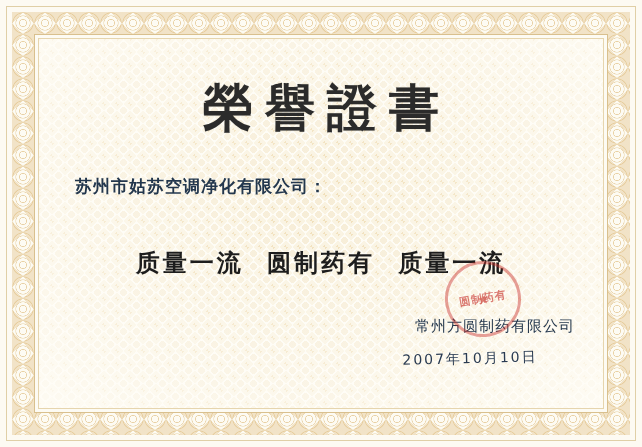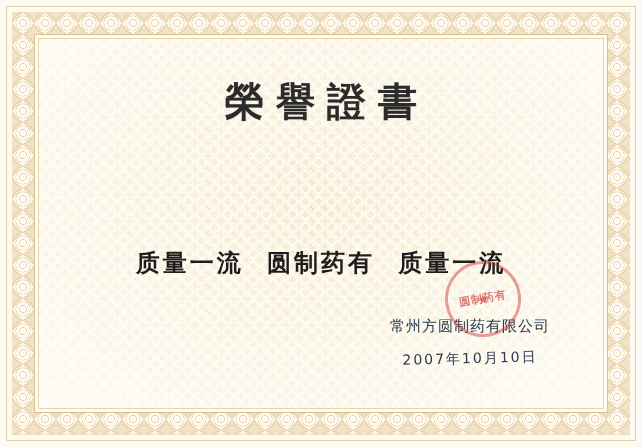--- a/index.html
+++ b/index.html
@@ -117,21 +117,21 @@
     z-index: 3;
   }
 
   .cert-title {
     position: absolute;
     top: 36px;
     left: 0;
     right: 0;
     text-align: center;
     font-family: Liberation Sans, sans-serif;
-    font-size: 39px;
+    font-size: 50px;
     font-weight: bold;
     letter-spacing: 12px;
     color: #2b2b2b;
     text-indent: 12px;
     text-shadow: 0 0 1px rgba(60,50,30,0.25);
   }
 
   .recipient {
     position: absolute;
     top: 136px;
@@ -166,20 +166,21 @@
     top: 278px;
     text-align: center;
     width: 210px;
   }
   .issuer-name {
     font-size: 15px;
     color: #25384e;
     letter-spacing: 1px;
     font-family: "DejaVu Sans", sans-serif;
     white-space: nowrap;
+    text-align: right;
   }
   .issue-date {
     margin-top: 14px;
     font-size: 14px;
     color: #2a3b52;
     letter-spacing: 2px;
     font-family: "DejaVu Sans", sans-serif;
     transform: rotate(-1.5deg);
     white-space: nowrap;
   }
@@ -230,20 +231,21 @@
   <div class="outer-rule"></div>
   <div class="ornament-band"></div>
   <div class="inner-rule-1"></div>
   <div class="inner-rule-2"></div>
   <div class="field"></div>
 
   <div class="content">
 
     <div class="cert-title">榮譽證書</div>
 
+    <div class="recipient">苏州市姑苏空调净化有限公司：</div>
 
     <div class="citation">
       <span>质量一流</span>
       <span>圆制药有</span>
       <span>质量一流</span>
     </div>
 
     <div class="seal">
       <div class="seal-text">圆制药有</div>
       <div class="seal-star">★</div>

